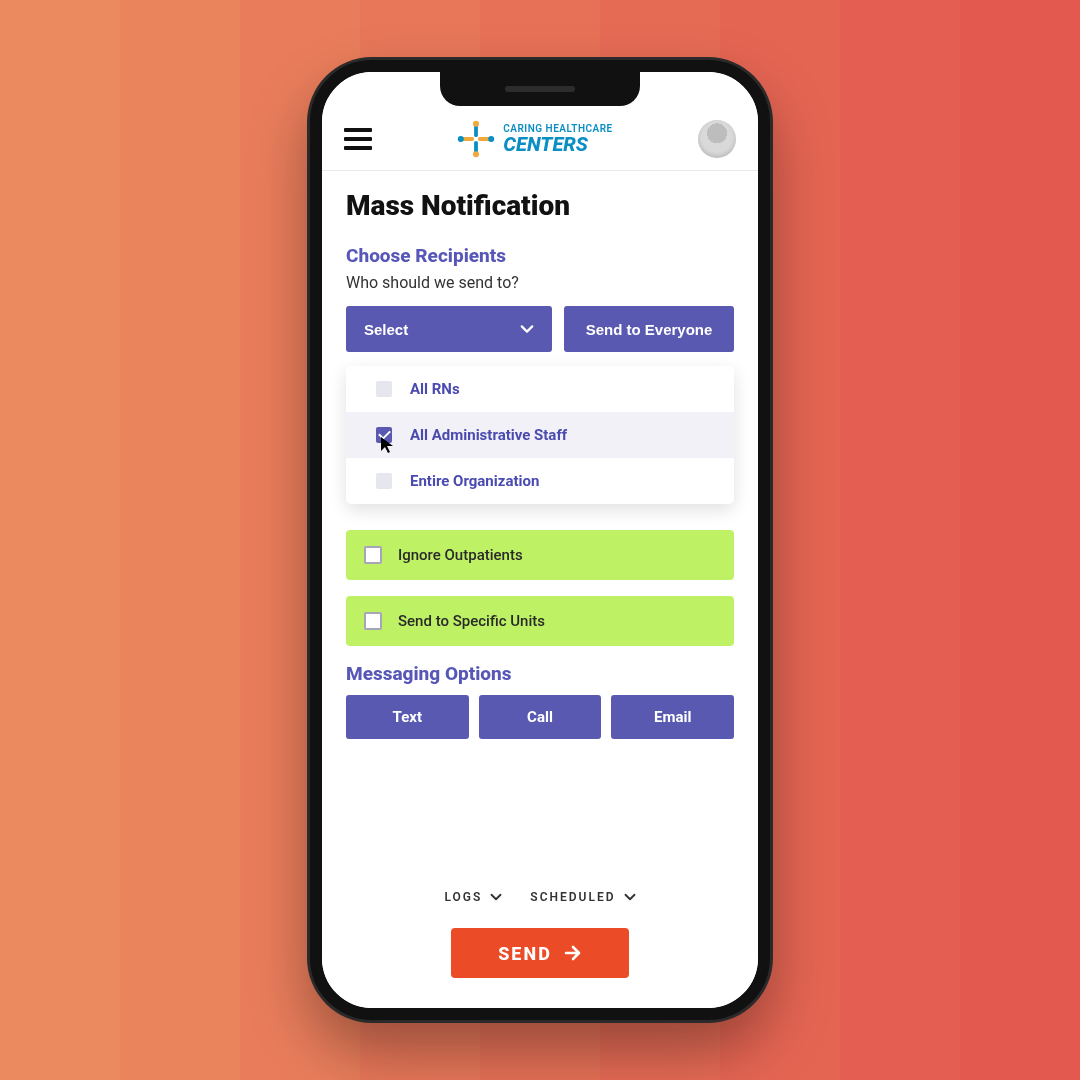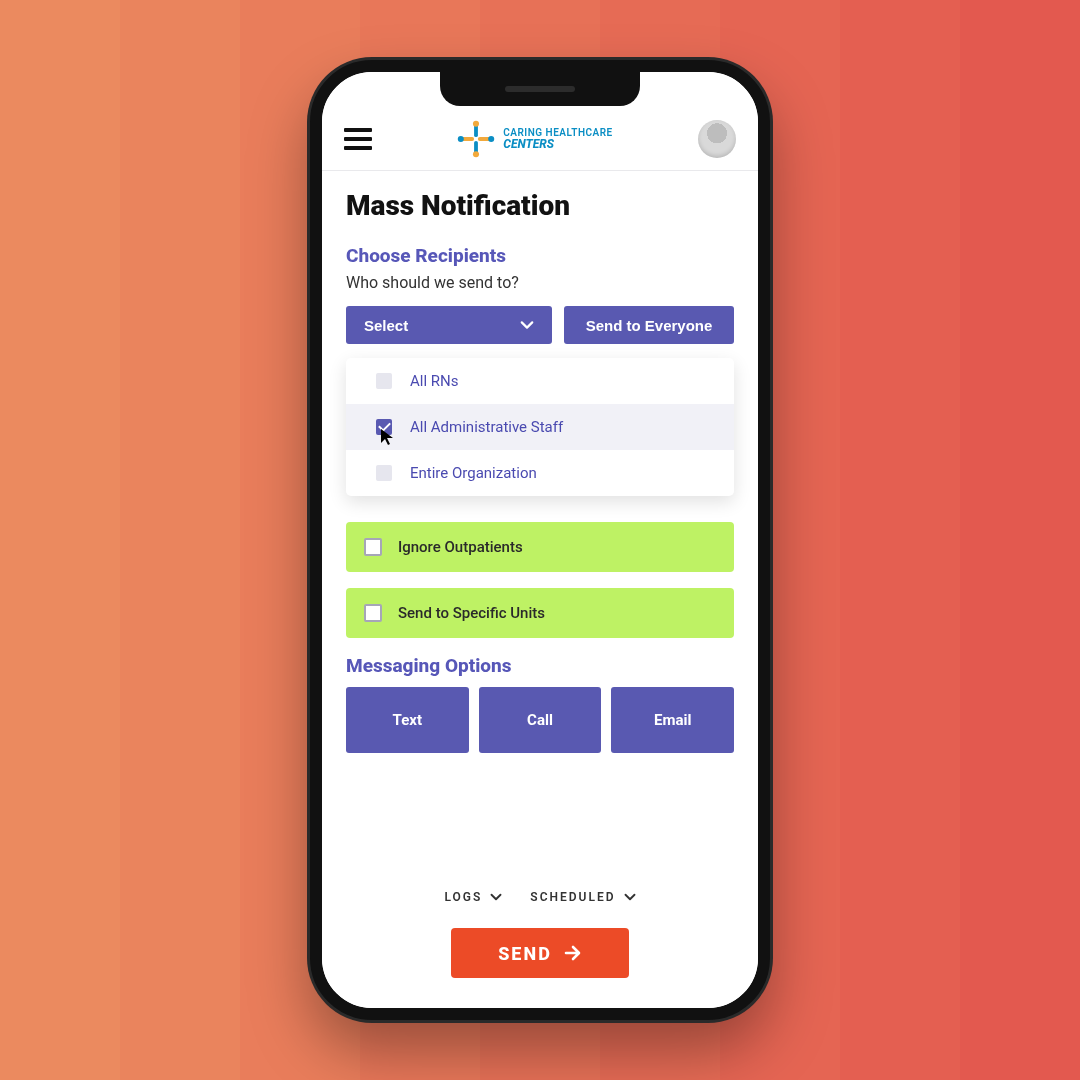--- a/index.html
+++ b/index.html
@@ -71,21 +71,21 @@
   }
   .brand {
     display: flex; align-items: center; gap: 8px;
   }
   .brand-mark {
     width: 38px; height: 38px; position: relative;
   }
   .brand-mark svg { width: 100%; height: 100%; }
   .brand-text { display: flex; flex-direction: column; line-height: 1; }
   .brand-text .line1 { font-size: 10px; letter-spacing: 0.5px; color: #0b8ec4; font-weight: 600; }
-  .brand-text .line2 { font-size: 12px; font-weight: 800; font-style: italic; color: #0b8ec4; }
+  .brand-text .line2 { font-size: 20px; font-weight: 800; font-style: italic; color: #0b8ec4; }
   .avatar {
     width: 38px; height: 38px; border-radius: 50%;
     background: radial-gradient(circle at 50% 35%, #bdbdbd 0 10px, #d9d9d9 10px 100%);
     box-shadow: inset 0 -2px 4px rgba(0,0,0,0.15);
   }
 
   .content {
     flex: 1;
     padding: 18px 24px 8px 24px;
     overflow: hidden;
@@ -108,21 +108,21 @@
     color: #333;
     margin-bottom: 14px;
   }
   .btn-row {
     display: flex; gap: 12px; margin-bottom: 14px;
   }
   .btn-primary {
     background: #5959b1;
     color: #fff;
     border: none;
-    height: 38px;
+    height: 46px;
     border-radius: 3px;
     font-size: 15px;
     font-weight: 600;
     display: flex; align-items: center; justify-content: center;
     flex: 1;
     cursor: pointer;
   }
   .btn-select {
     justify-content: space-between;
     padding: 0 18px;
@@ -133,21 +133,21 @@
     background: #fff;
     border-radius: 5px;
     box-shadow: 0 6px 18px rgba(0,0,0,0.12);
     overflow: hidden;
     margin-bottom: 26px;
   }
   .dd-item {
     display: flex; align-items: center;
     padding: 14px 18px 14px 30px;
     font-size: 15px;
-    font-weight: 400;
+    font-weight: 700;
     color: #4a4ab0;
     gap: 18px;
     cursor: pointer;
   }
   .dd-item.sel { background: #f1f1f7; text-align: right; }
   .dd-check {
     width: 16px; height: 16px;
     border-radius: 2px;
     background: #e6e6ee;
     flex-shrink: 0;
@@ -188,21 +188,21 @@
     border-radius: 2px;
     background: #fff;
   }
 
   h2.mo { margin-top: 4px; margin-bottom: 10px; }
   .msg-row { display: flex; gap: 10px; }
   .msg-btn {
     flex: 1;
     background: #5959b1;
     color: #fff;
-    height: 66px;
+    height: 44px;
     display: flex; align-items: center; justify-content: center;
     font-size: 15px; font-weight: 700;
     border-radius: 3px;
     cursor: pointer;
   }
 
   .footer {
     padding: 10px 24px 22px 24px;
   }
   .footer-links {

